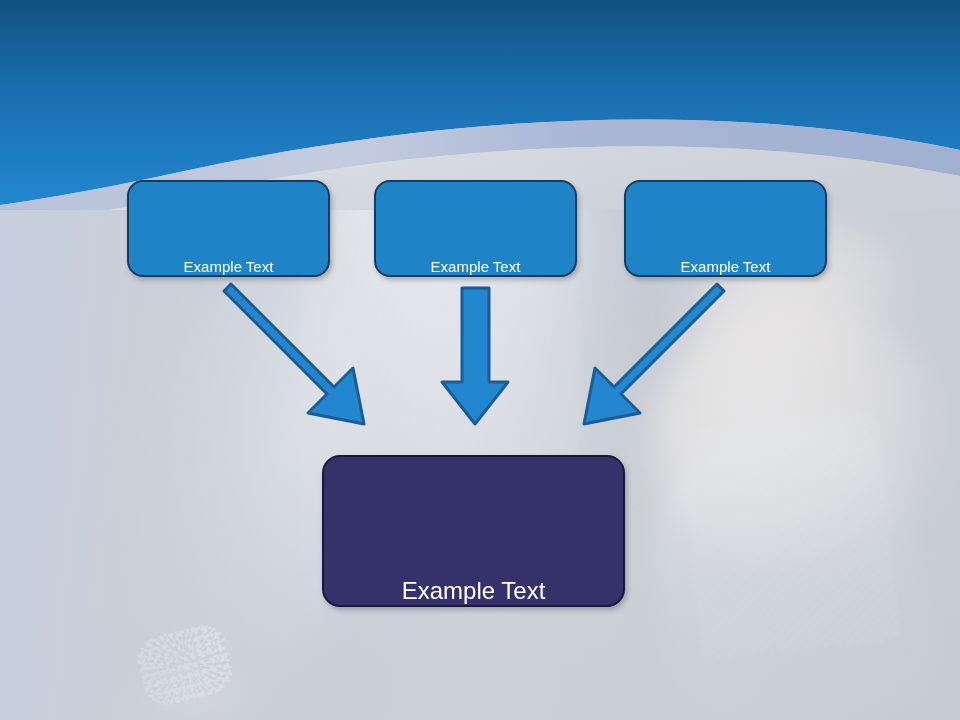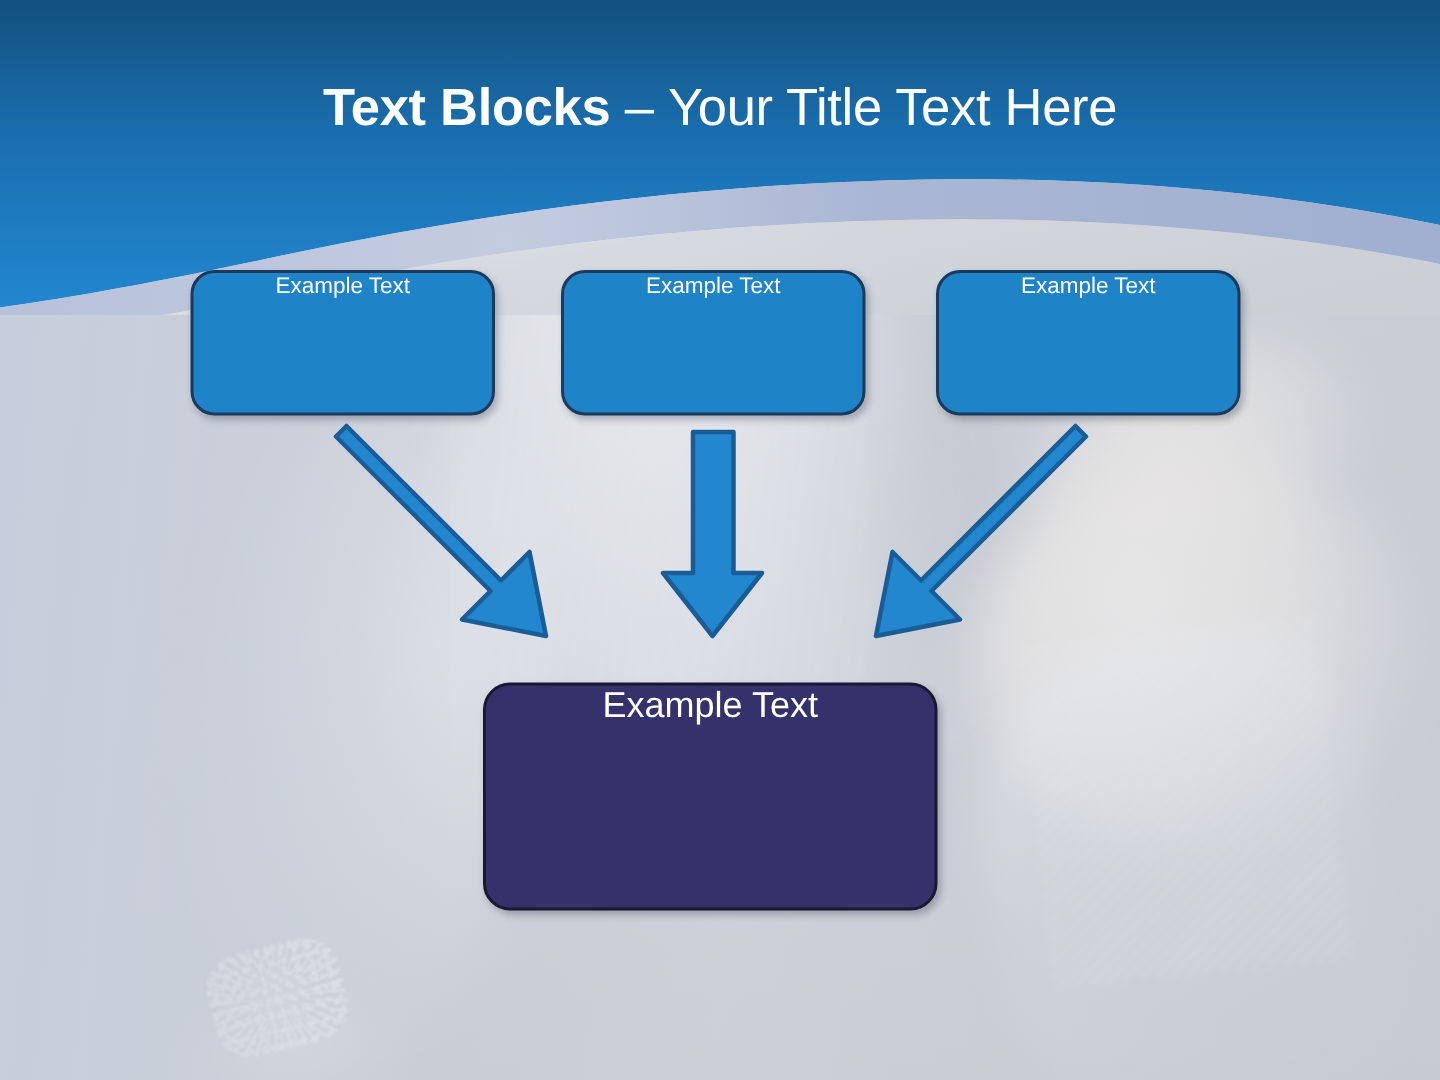--- a/index.html
+++ b/index.html
@@ -145,21 +145,21 @@
     white-space: nowrap;
   }
   .title .bold { font-weight: bold; }
   .title .light { font-weight: normal; }
 
   
   .node {
     position: absolute;
     box-sizing: border-box;
     display: flex;
-    align-items: flex-start;
+    align-items: flex-end;
     justify-content: center;
     color: #ffffff;
     text-align: center;
     box-shadow: 2px 3px 5px rgba(40,50,70,0.30);
   }
   .node-top {
     width: 203px;
     height: 97px;
     background: #1f83c8;
     border: 2px solid #1b3a5e;
@@ -229,23 +229,20 @@
       </defs>
 
       <path d="M0,0 L960,0 L960,150 C700,96 420,120 180,172 C110,187 50,198 0,205 Z" fill="url(#hdrGrad)"></path>
 
       <path d="M0,205 C50,198 110,187 180,172 C420,120 700,96 960,150 L960,176 C700,124 420,146 182,196 C112,211 52,219 0,225 Z" fill="url(#swooshGrad)" opacity="0.95"></path>
 
       <path d="M0,225 C52,219 112,211 182,196 C420,146 700,124 960,176 L960,210 L0,210 Z" fill="url(#swooshGrad2)" opacity="0.9"></path>
     </svg>
   </div>
 
-  <div class="title">
-    <span class="bold">Text Blocks</span><span>&nbsp;</span><span class="light">–</span><span>&nbsp;</span><span class="light">Your Title Text Here</span>
-  </div>
 
   <svg class="arrows" viewBox="0 0 960 720">
 
     <g>
       <path d="M231,284 L253,306 L334,387 L353,368 L364,424 L308,413 L327,394 L246,313 L224,291 Z" fill="#2287cf" stroke="#1a5c96" stroke-width="3" stroke-linejoin="round"></path>
     </g>
 
     <g>
       <path d="M462,288 L489,288 L489,382 L508,382 L475,424 L442,382 L462,382 Z" fill="#2287cf" stroke="#1a5c96" stroke-width="3" stroke-linejoin="round"></path>
     </g>

